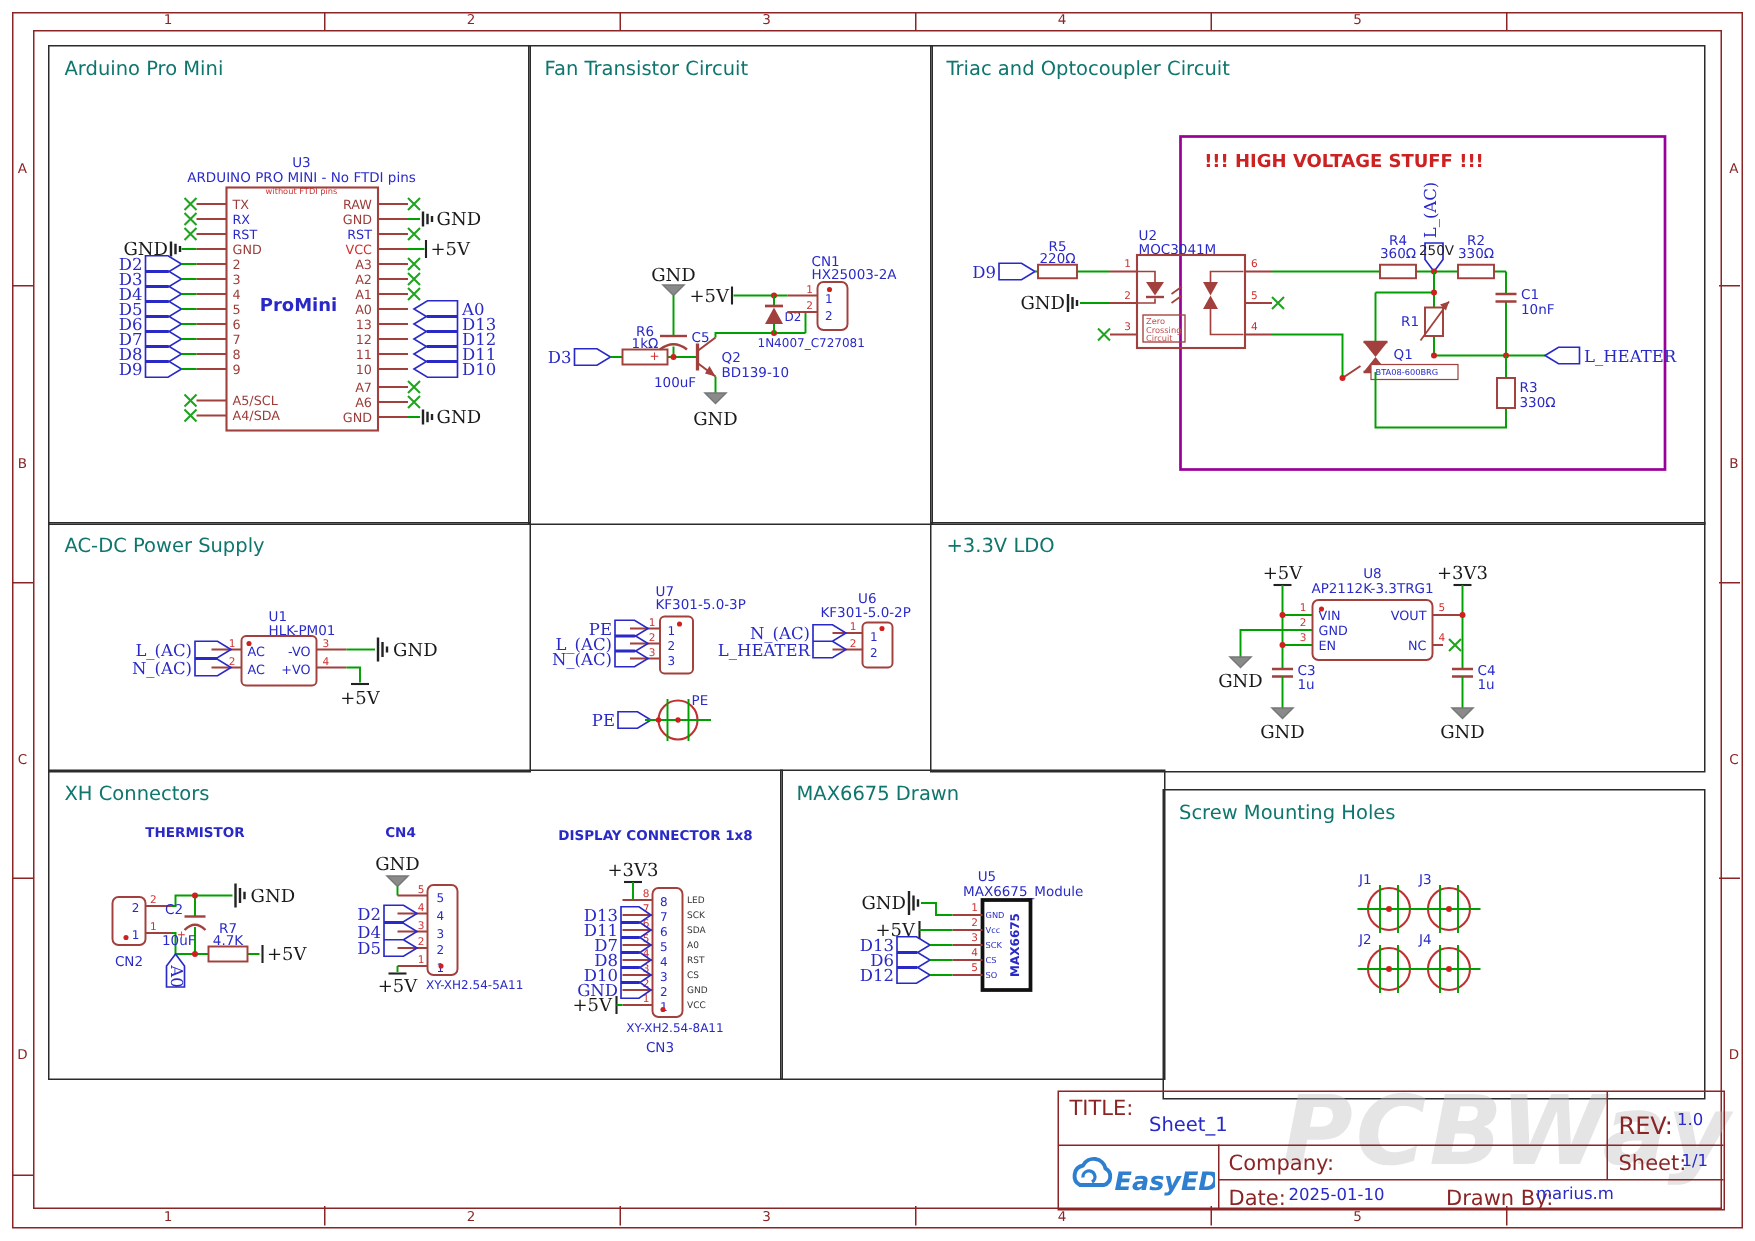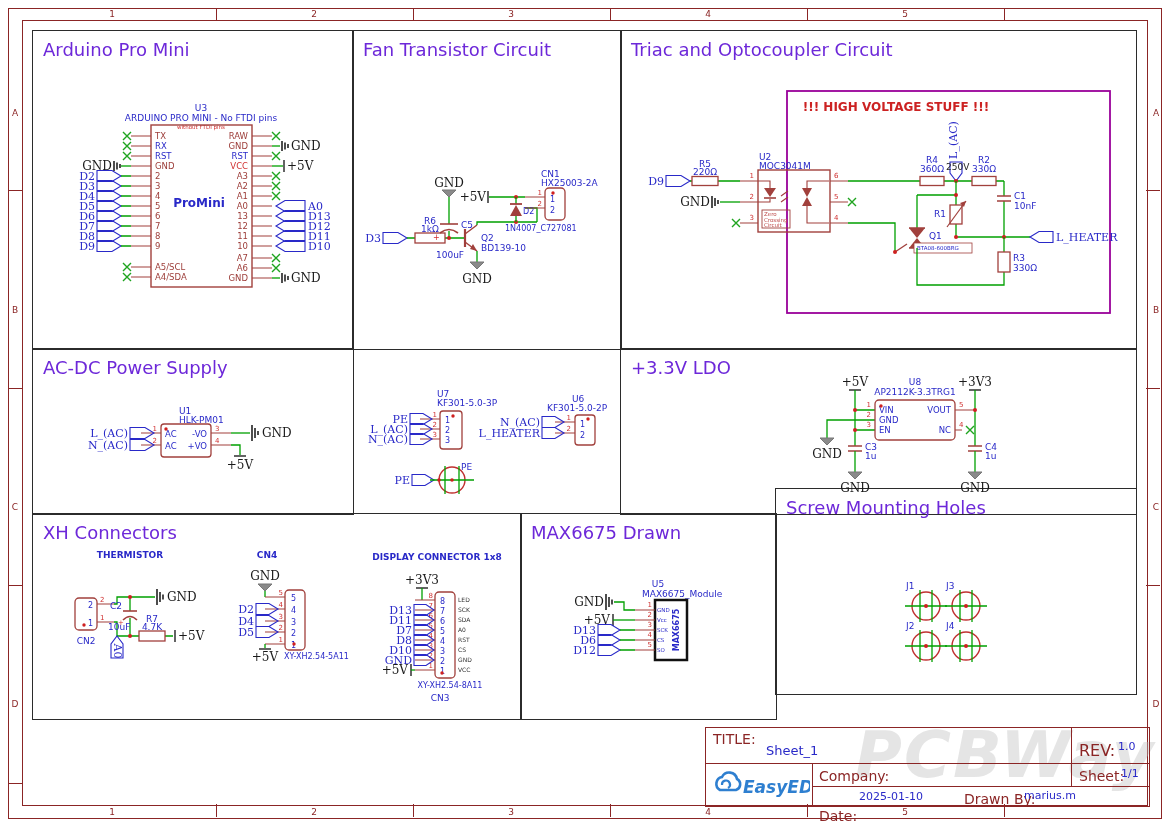--- a/index.html
+++ b/index.html
@@ -7,21 +7,21 @@
           font-family:"DejaVu Sans",sans-serif}
   .abs{position:absolute}
   
   .frame{position:absolute;border:1.2px solid #8b2525}
   .ruler-num{position:absolute;font-size:9px;color:#8b2525;text-align:center;width:30px}
   .ruler-letter{position:absolute;font-size:9px;color:#8b2525;height:12px;width:12px;text-align:center}
   .tickv{position:absolute;width:1px;background:#8b2525}
   .tickh{position:absolute;height:1px;background:#8b2525}
   
   .sec{position:absolute;border:1.5px solid #2b2b2b;background:transparent}
-  .sec-title{position:absolute;left:10px;top:8px;font-size:18px;color:#6d28d9;white-space:nowrap}
+  .sec-title{position:absolute;left:10px;top:8px;font-size:13px;color:#0f766e;white-space:nowrap}
   
   svg text{font-family:"DejaVu Sans",sans-serif}
   .net{font-family:"DejaVu Serif",serif;font-size:11px;fill:#2929c8}
   .pwr{font-family:"DejaVu Serif",serif;font-size:12px;fill:#1a1a1a}
   .des{font-size:9px;fill:#2929c8}
   .des8{font-size:8px;fill:#2929c8}
   .pn{font-size:7px;fill:#d03030}
   .pin{font-size:8.5px}
   .mar{fill:#9c3c38}.blu{fill:#2929c8}.red{fill:#d03030}.blk{fill:#222}
   .tiny{font-size:5.5px}
@@ -99,21 +99,21 @@
     </div>
   <div class="sec" style="left:620px;top:348px;width:515px;height:165px">
     <div class="sec-title">+3.3V LDO</div>
     </div>
   <div class="sec" style="left:32px;top:513px;width:488px;height:205px">
     <div class="sec-title">XH Connectors</div>
     </div>
   <div class="sec" style="left:520px;top:513px;width:255px;height:205px">
     <div class="sec-title">MAX6675 Drawn</div>
     </div>
-  <div class="sec" style="left:775px;top:488px;width:360px;height:205px">
+  <div class="sec" style="left:775px;top:526px;width:360px;height:205px">
     <div class="sec-title">Screw Mounting Holes</div>
     </div>
 
   <svg class="abs" style="left:0;top:0;z-index:3" width="1170" height="827" viewBox="0 0 1170 827">
 
     <g>
       <text class="des" x="201" y="111" text-anchor="middle">U3</text>
       <text class="des" x="201" y="121" text-anchor="middle">ARDUINO PRO MINI - No FTDI pins</text>
       <text class="tiny red" x="201" y="129" text-anchor="middle">without FTDI pins</text>
       <rect x="151" y="125" width="101" height="162" fill="none" stroke="#a1403c" stroke-width="1.4"></rect>
@@ -708,21 +708,21 @@
     <div class="line" style="left:106px;top:58px;width:337px;height:1px"></div>
     <div class="line" style="left:106px;top:35px;width:1px;height:43px"></div>
     <div class="line" style="left:365px;top:0;width:1px;height:58px"></div>
     <span class="tb-red" style="left:7px;top:3px">TITLE:</span>
     <span class="tb-blue" style="left:60px;top:15px;font-size:13px">Sheet_1</span>
     <span class="tb-red" style="left:373px;top:13px;font-size:16px">REV:</span>
     <span class="tb-blue" style="left:412px;top:12px">1.0</span>
     <span class="tb-red" style="left:113px;top:40px">Company:</span>
     <span class="tb-red" style="left:373px;top:40px">Sheet:</span>
     <span class="tb-blue" style="left:415px;top:39px">1/1</span>
-    <span class="tb-red" style="left:113px;top:80px">Date:</span>
+    <span class="tb-red" style="left:113px;top:63px">Date:</span>
     <span class="tb-blue" style="left:153px;top:62px">2025-01-10</span>
     <span class="tb-red" style="left:258px;top:63px">Drawn By:</span>
     <span class="tb-blue" style="left:318px;top:61px">marius.m</span>
     <svg width="100" height="36" style="position:absolute;left:4px;top:40px">
       <g>
         <path d="M10,22 a7,7 0 0 1 2,-13 a8,8 0 0 1 15,2 a6,6 0 0 1 -1,11 z" fill="none" stroke="#2e7fd0" stroke-width="2.6"></path>
         <path d="M12,17 a4,4 0 1 1 6,3" fill="none" stroke="#2e7fd0" stroke-width="2.2"></path>
       </g>
       <text id="logo-text" x="33" y="25">EasyEDA</text>
     </svg>

